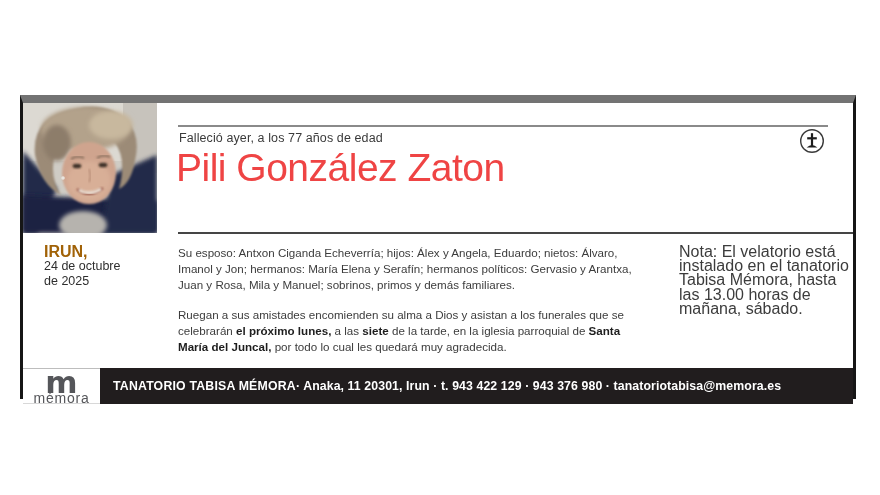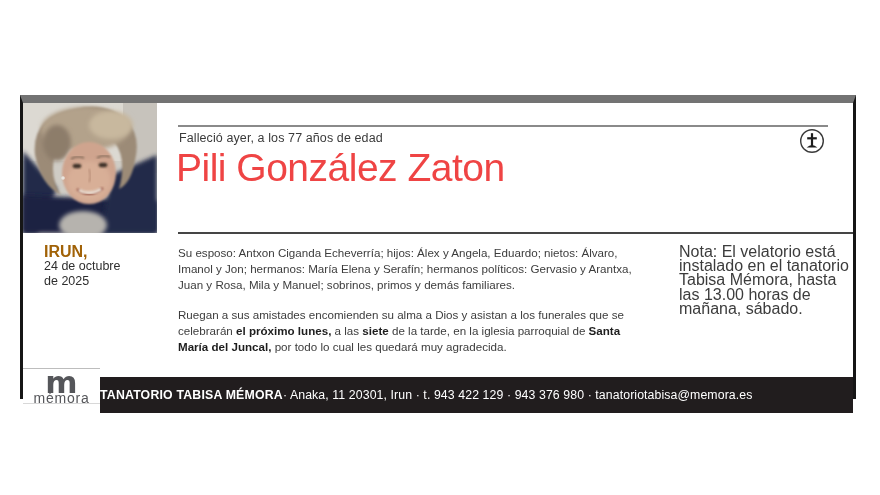--- a/index.html
+++ b/index.html
@@ -141,26 +141,26 @@
   .bar {
     position: absolute;
     left: 77px;
     top: 0;
     width: 753px;
     height: 36px;
     background: #211d1e;
     color: #ffffff;
     display: flex;
     align-items: center;
+    padding-left: 13px;
     white-space: nowrap;
     overflow: hidden;
-    margin-top: 9px;
   }
   .bar .bold-part { font-weight: 700; font-size: 12.3px; letter-spacing: 0.2px; }
-  .bar .rest-part { font-weight: 400; font-size: 12.3px; letter-spacing: 0.1px; }
+  .bar .rest-part { font-weight: 700; font-size: 12.3px; letter-spacing: 0.1px; }
 </style>
 </head>
 <body>
 
 <div class="page">
   <div class="card">
 
     <div class="photo">
       <svg width="134" height="130" viewBox="0 0 134 130">
         <defs>

